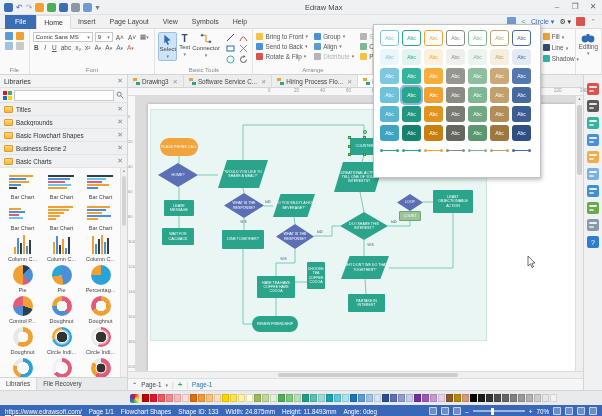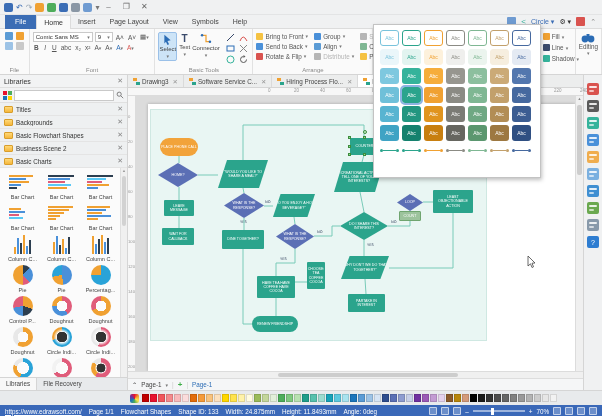--- a/index.html
+++ b/index.html
@@ -155,20 +155,21 @@
         <span class="qi" style="background: rgb(59, 109, 181);"></span>
         <span class="qtxt" style="color: rgb(59, 109, 181);">↶</span>
         <span class="qtxt" style="color: rgb(154, 167, 181);">↷</span>
         <span class="qi" style="background: rgb(240, 161, 50);"></span>
         <span class="qi" style="background: rgb(78, 173, 91);"></span>
         <span class="qi" style="background: rgb(59, 109, 181);"></span>
         <span class="qi" style="background: rgb(138, 151, 165);"></span>
         <span class="qi" style="background: rgb(111, 155, 209);"></span>
         <span class="qtxt" style="color: rgb(119, 119, 119);">▾</span>
       </div>
+    <div class="tb-title">Edraw Max</div>
     <div class="winbtns">
       <div class="winbtn">–</div>
       <div class="winbtn">❐</div>
       <div class="winbtn close">✕</div>
     </div>
   </div>
 
   <div class="mb">
     <div id="mtabs" style="display:flex;">
         <div class="mtab file">File</div>

